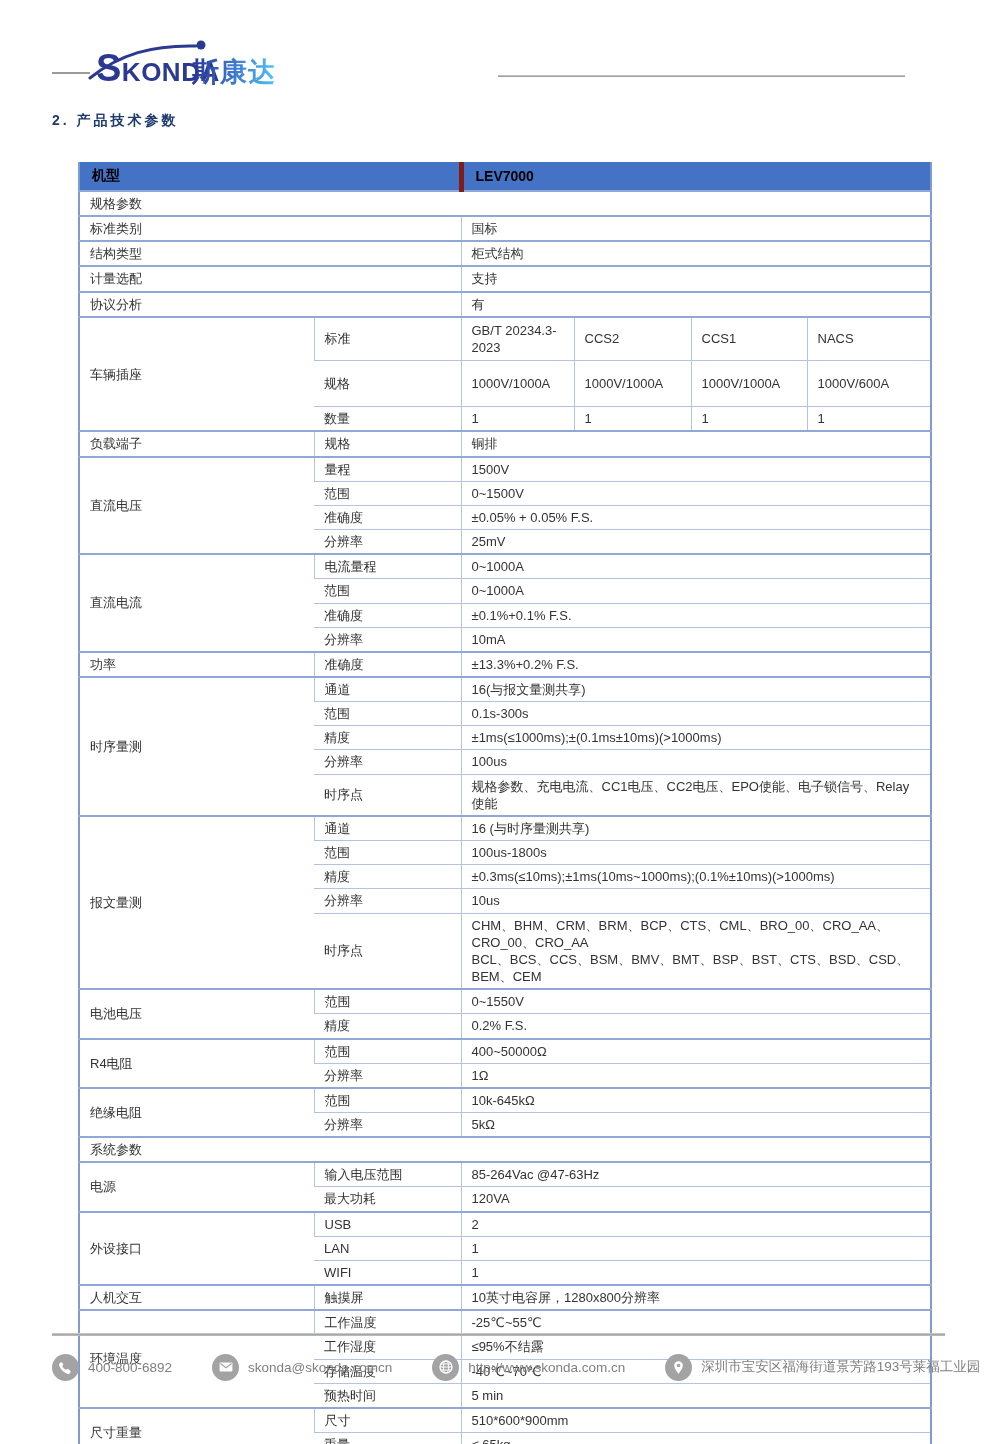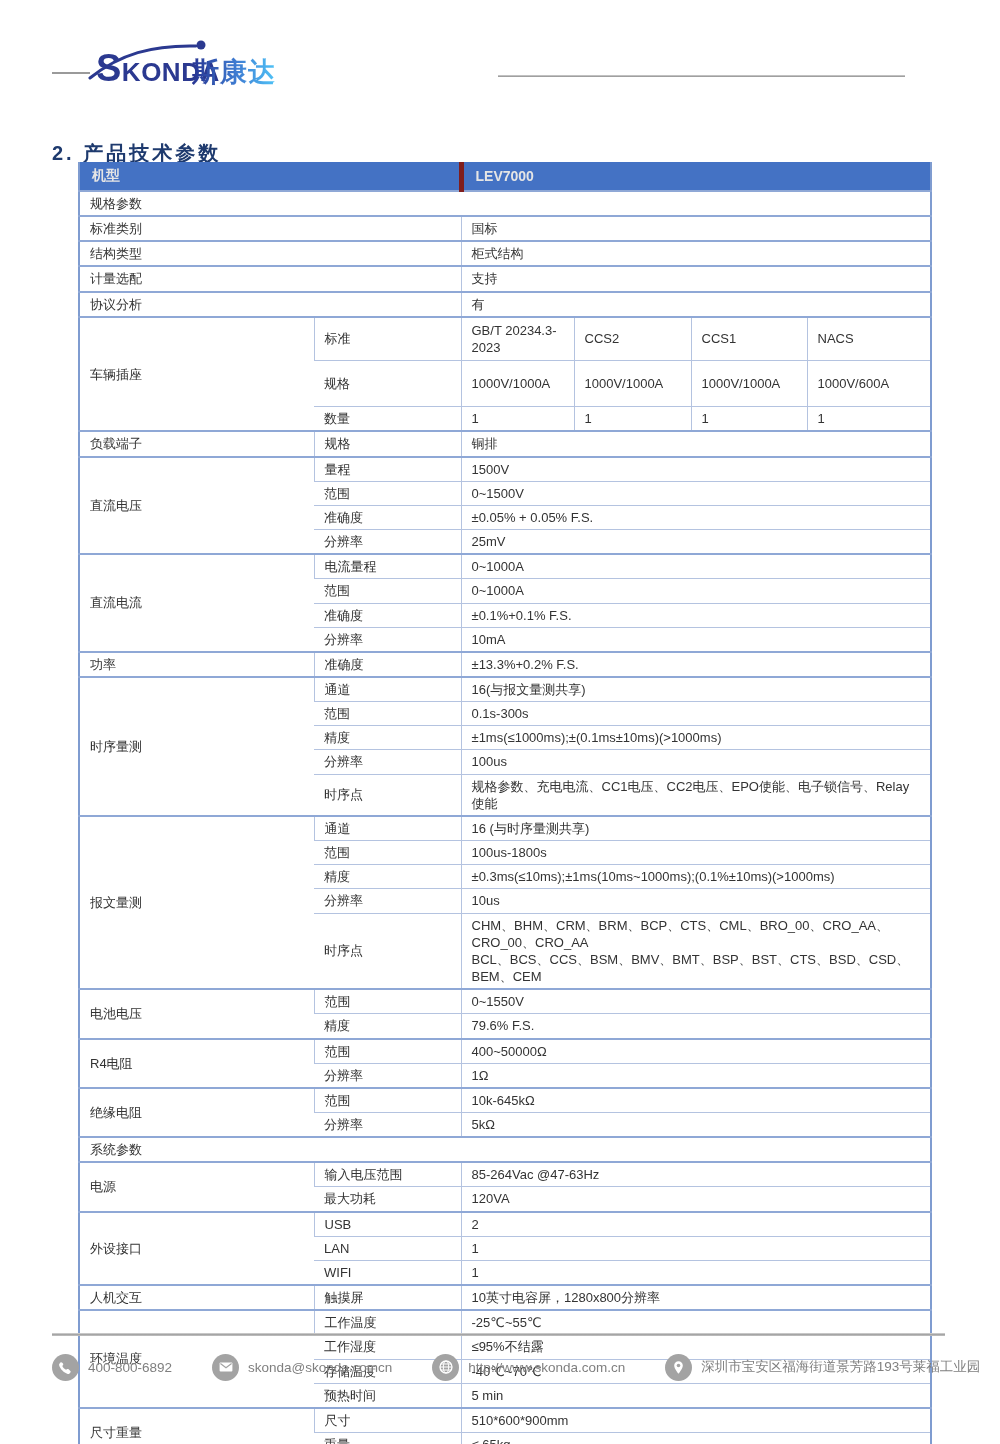--- a/index.html
+++ b/index.html
@@ -31,31 +31,31 @@
   .logo-cn{
     position:absolute;left:96px;bottom:6px;font-size:27px;font-weight:900;letter-spacing:1px;
     background:linear-gradient(90deg,#283593 0%,#3f7fd4 55%,#4fc3f7 100%);
     -webkit-background-clip:text;background-clip:text;color:transparent;
   }
   .swoosh{position:absolute;left:-10px;top:2px;}
   .tagline{position:absolute;left:220px;top:22px;font-size:22px;color:#8f8f8f;letter-spacing:2px;}
   .rule-right{position:absolute;left:446px;top:39px;width:407px;height:2px;
     background:linear-gradient(to bottom,#d2d2d2,#8f8f8f);}
   
-  .page-title{position:absolute;left:52px;top:112px;font-size:20px;font-weight:bold;
-    color:var(--title);letter-spacing:3px;margin-top:28px;}
+  .page-title{position:absolute;left:52px;top:112px;font-size:14px;font-weight:bold;
+    color:var(--title);letter-spacing:3px;}
   
   table.spec{
     position:absolute;left:78px;top:162px;width:852px;
     border-collapse:collapse;table-layout:fixed;
     border:2px solid var(--outer);border-top:none;border-bottom:3px solid var(--accent);
     font-size:13px;
   }
   table.spec th{
-    background:var(--accent);color:#e5e5e5;font-weight:bold;font-size:14px;
+    background:var(--accent);color:#000000;font-weight:bold;font-size:14px;
     text-align:left;height:29px;padding:3px 12px;
   }
   table.spec th + th{border-left:5px solid #7f1d1d;}
   table.spec td{
     border-left:1px solid var(--border_light);
     border-top:1px solid var(--border_light);
     padding:3px 10px;height:22px;line-height:1.32;vertical-align:middle;
     color:var(--text);
   }
   table.spec td:first-child{border-left:none;}
@@ -239,21 +239,21 @@
         <td class="val" colspan="4">CHM、BHM、CRM、BRM、BCP、CTS、CML、BRO_00、CRO_AA、CRO_00、CRO_AA
 BCL、BCS、CCS、BSM、BMV、BMT、BSP、BST、CTS、BSD、CSD、BEM、CEM</td>
       </tr>
       <tr class="sec">
         <td class="lbl" rowspan="2">电池电压</td>
         <td class="sub">范围</td>
         <td class="val" colspan="4">0~1550V</td>
       </tr>
       <tr>
         <td class="sub">精度</td>
-        <td class="val" colspan="4">79.6% F.S.</td>
+        <td class="val" colspan="4">0.2% F.S.</td>
       </tr>
       <tr class="sec">
         <td class="lbl" rowspan="2">R4电阻</td>
         <td class="sub">范围</td>
         <td class="val" colspan="4">400~50000Ω</td>
       </tr>
       <tr>
         <td class="sub">分辨率</td>
         <td class="val" colspan="4">1Ω</td>
       </tr>

